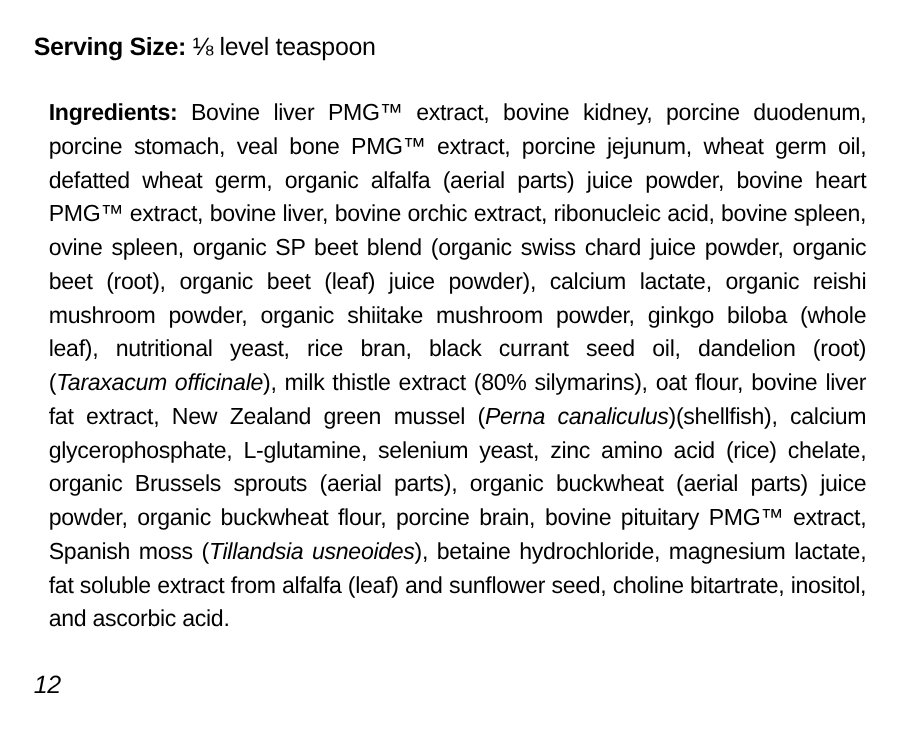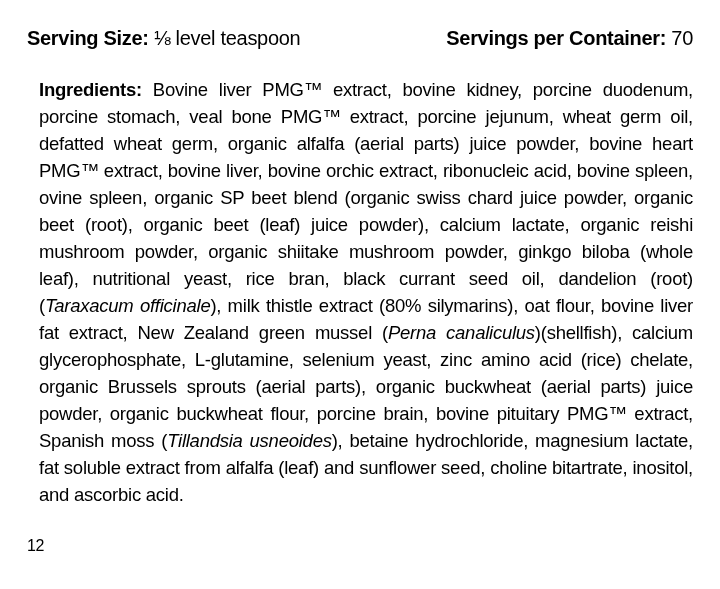--- a/index.html
+++ b/index.html
@@ -12,21 +12,20 @@
     overflow: hidden;
   }
   .page {
     position: relative;
     width: 720px;
     height: 589px;
     padding: 27px 27px 0 27px;
   }
   .header-row {
     display: flex;
-    justify-content: space-between;
     align-items: baseline;
     font-size: 20px;
     letter-spacing: -0.3px;
     white-space: nowrap;
   }
   .header-item b { font-weight: bold; }
   .header-value { font-weight: normal; }
   .ingredients {
     margin-top: 26px;
     font-size: 18.5px;
@@ -34,31 +33,31 @@
     letter-spacing: -0.25px;
     text-align: justify;
     text-justify: inter-word;
     margin-left: 12px;
   }
   .ingredients strong { font-weight: bold; }
   .page-number {
     position: absolute;
     left: 27px;
     top: 537px;
-    font-size: 16px;
+    font-size: 20px;
     letter-spacing: -0.3px;
+    font-style: italic;
   }
 </style>
 </head>
 <body>
 
 <div class="page">
 
   <div class="header-row">
     <div class="header-item"><b>Serving Size:</b><span class="header-value"> ⅛ level teaspoon</span></div>
-    <div class="header-item"><b>Servings per Container:</b><span class="header-value"> 70</span></div>
   </div>
 
   <p class="ingredients"><strong>Ingredients: </strong><span><span>Bovine liver PMG™ extract, bovine kidney, porcine duodenum, porcine stomach, veal bone PMG™ extract, porcine jejunum, wheat germ oil, defatted wheat germ, organic alfalfa (aerial parts) juice powder, bovine heart PMG™ extract, bovine liver, bovine orchic extract, ribonucleic acid, bovine spleen, ovine spleen, organic SP beet blend (organic swiss chard juice powder, organic beet (root), organic beet (leaf) juice powder), calcium lactate, organic reishi mushroom powder, organic shiitake mushroom powder, ginkgo biloba (whole leaf), nutritional yeast, rice bran, black currant seed oil, dandelion (root) (</span><span style="font-style: italic;">Taraxacum officinale</span><span>), milk thistle extract (80% silymarins), oat flour, bovine liver fat extract, New Zealand green mussel (</span><span style="font-style: italic;">Perna canaliculus</span><span>)(shellfish), calcium glycerophosphate, L-glutamine, selenium yeast, zinc amino acid (rice) chelate, organic Brussels sprouts (aerial parts), organic buckwheat (aerial parts) juice powder, organic buckwheat flour, porcine brain, bovine pituitary PMG™ extract, Spanish moss (</span><span style="font-style: italic;">Tillandsia usneoides</span><span>), betaine hydrochloride, magnesium lactate, fat soluble extract from alfalfa (leaf) and sunflower seed, choline bitartrate, inositol, and ascorbic acid.</span></span></p>
 
   <div class="page-number">12</div>
 
 </div>
 
 </body></html>

